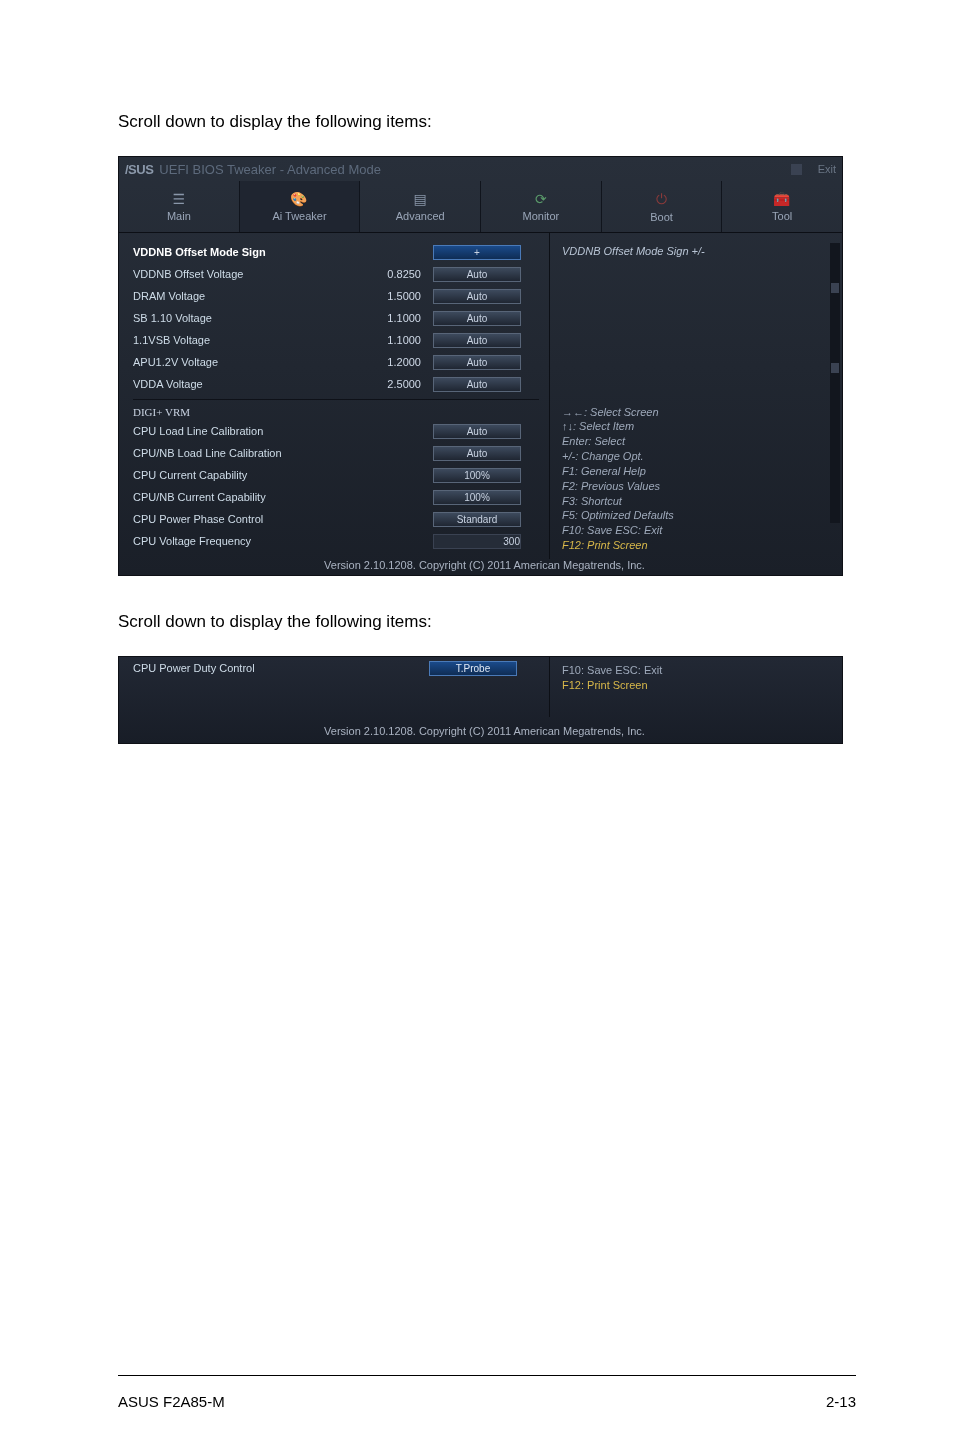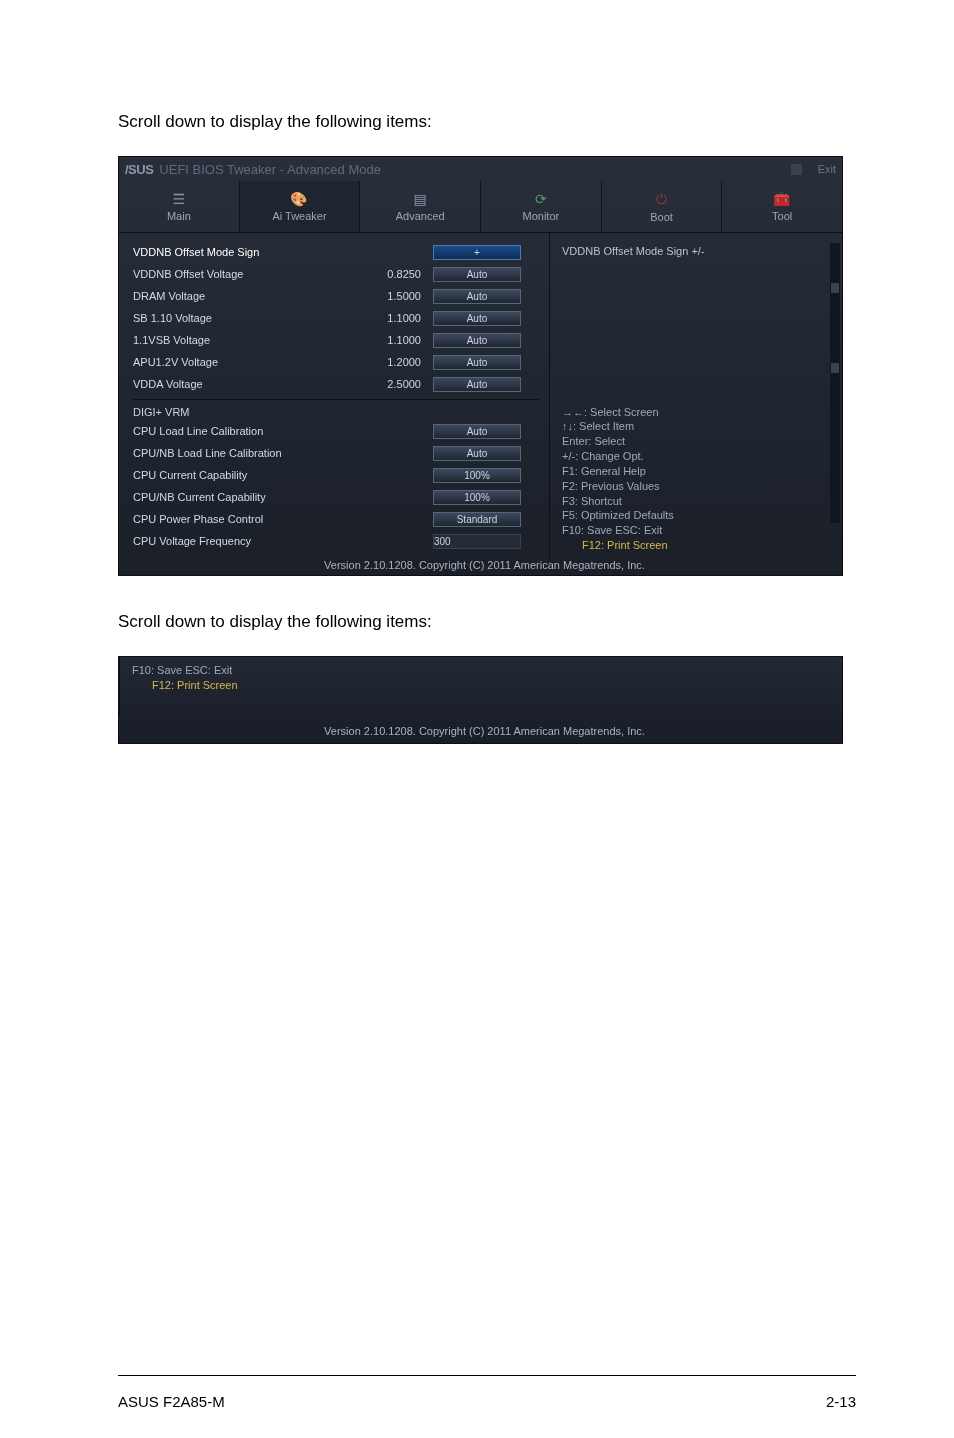--- a/index.html
+++ b/index.html
@@ -17,34 +17,34 @@
   .tab:last-child { border-right: none; }
   .tab.active { background: #1f2530; }
   .tab-icon { font-size: 14px; color: #8a97aa; }
   .tab-icon.blue { color: #3c6fa8; }
   .tab-icon.red { color: #8a3a3a; }
   .tab-icon.green { color: #5a9a6a; }
   .content-wrap { display: flex; height: calc(100% - 92px); }
   .left-panel { width: 430px; padding: 8px 10px 6px 14px; position: relative; }
   .row { display: flex; align-items: center; height: 22px; font-size: 11px; color: #cedce8; }
   .label-col { width: 220px; color: #cedce8; }
-  .label-col.highlight { color: #fff; font-weight: normal; }
+  .label-col.highlight { color: #fff; font-weight: bold; }
   .val-col { width: 80px; text-align: right; color: #d0dae8; padding-right: 12px; }
   .btn-col { flex: 1; }
   .btn-auto { display: inline-block; background: linear-gradient(180deg,#3d4a5d,#1f2632); border: 1px solid #586578; color: #c9d3e2; font-size: 10px; padding: 1px 0; width: 88px; text-align: center; }
   .btn-auto.active { background: linear-gradient(180deg,#1a4a8a,#0f2d55); border: 1px solid #4a7ab8; }
-  .btn-num { display: inline-block; background: #252c38; border: 1px solid #3a4252; color: #c9d3e2; font-size: 10px; padding: 1px 0; width: 88px; text-align: left; }
+  .btn-num { display: inline-block; background: #252c38; border: 1px solid #3a4252; color: #c9d3e2; font-size: 10px; padding: 1px 0; width: 88px; text-align: right; }
   .sep { height: 1px; background: #0e1118; margin: 4px 0 6px 0; }
-  .digi-header { color: #c9d3e2; font-size: 11px; margin-bottom: 2px; }
+  .digi-header { color: #c9d3e2; font-size: 11px; margin-bottom: 2px; font-family: Liberation Serif, serif; }
   .scrollbar1 { position: absolute; right: 2px; top: 86px; width: 10px; height: 280px; background: #12161e; }
   .thumb { position: absolute; left: 1px; width: 8px; background: #3a4252; }
-  .right-panel { flex: 1; padding: 12px 12px 6px 12px; display: flex; flex-direction: column; position: relative; border-left: 1px solid #0c0f15; }
+  .right-panel { flex: 1; padding: 12px 12px 6px 12px; display: flex; flex-direction: column; position: relative; border-left: 1px solid #0c0f15; font-style: italic; }
   .info-top { color: #b8c4d4; font-size: 11px; }
   .help-block { margin-top: auto; font-size: 11px; color: #9ea9ba; line-height: 1.35; }
-  .help-yellow { color: #d8b84a; margin-left: 20px; }
+  .help-yellow { color: #d8b84a; }
   .footer-line { position: absolute; bottom: 4px; left: 8px; right: 0; text-align: center; font-size: 11px; color: #aab3c2; }
   .bios2 { width: 725px; height: 88px; background: linear-gradient(180deg, #222834 0%, #181d27 100%); border: 1px solid #0e1016; position: relative; overflow: hidden; margin-bottom: 40px; }
   .bios2 .content-wrap { height: 60px; }
   .bios2-row { display: flex; align-items: center; height: 22px; font-size: 11px; }
   .bios2-label { color: #cedce8; width: 310px; padding-left: 14px; }
   .btn-tprobe { display: inline-block; background: linear-gradient(180deg,#1a4a8a,#0f2d55); border: 1px solid #4a7ab8; color: #dfe8f5; font-size: 10px; padding: 1px 0; width: 88px; text-align: center; }
   .right2 { border-left: 1px solid #0c0f15; flex: 1; padding: 6px 12px; font-size: 11px; color: #9ea9ba; line-height: 1.35; }
   .footer { position: absolute; bottom: 28px; left: 118px; right: 98px; display: flex; justify-content: space-between; font-size: 15px; color: #000; }
   .page-num { color: #000; }
   hr.footer-rule { position: absolute; bottom: 62px; left: 118px; width: 738px; border: none; border-top: 1px solid #000; }
@@ -174,20 +174,26 @@
         </div>
       </div>
     </div>
     <div class="footer-line">Version 2.10.1208. Copyright (C) 2011 American Megatrends, Inc.</div>
   </div>
 
   <p class="instruction">Scroll down to display the following items:</p>
 
   <div class="bios2">
     <div class="content-wrap">
+      <div style="width:430px; position:relative;">
+        <div class="bios2-row">
+          <span class="bios2-label">CPU Power Duty Control</span>
+          <span><span class="btn-tprobe">T.Probe</span></span>
+        </div>
+      </div>
       <div class="right2">
         <div>F10: Save  ESC: Exit</div>
         <div class="help-yellow">F12: Print Screen</div>
       </div>
     </div>
     <div class="footer-line" style="bottom:6px">Version 2.10.1208. Copyright (C) 2011 American Megatrends, Inc.</div>
   </div>
 </div>
 
 <hr class="footer-rule">

